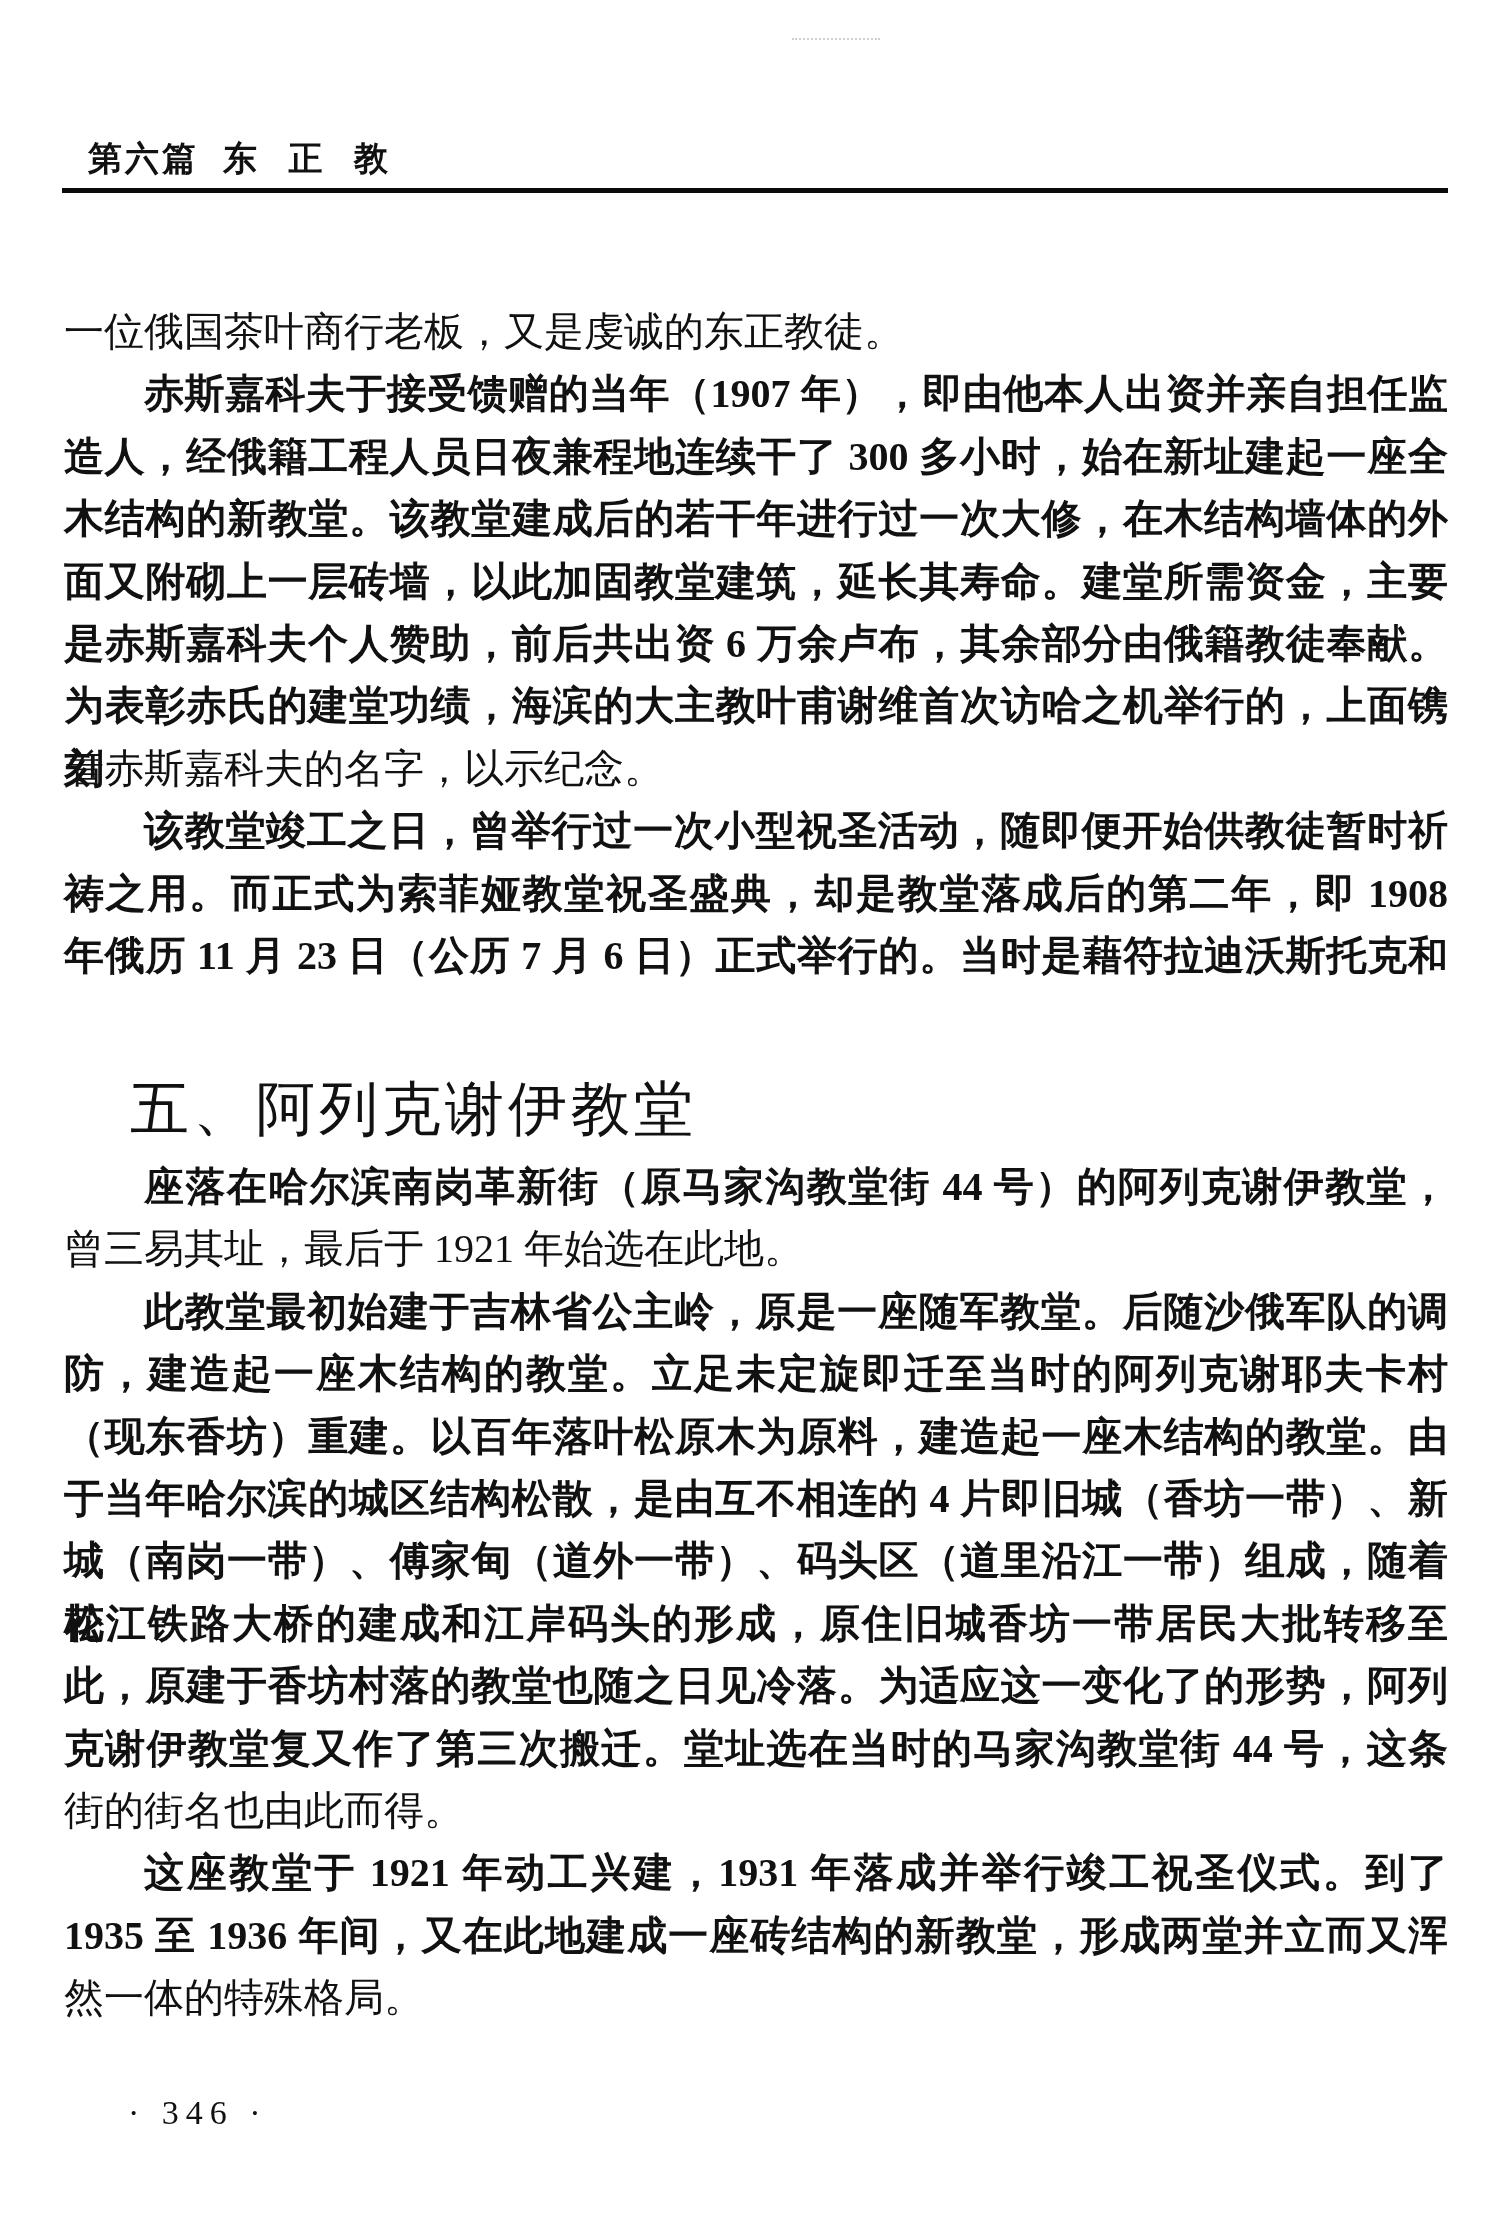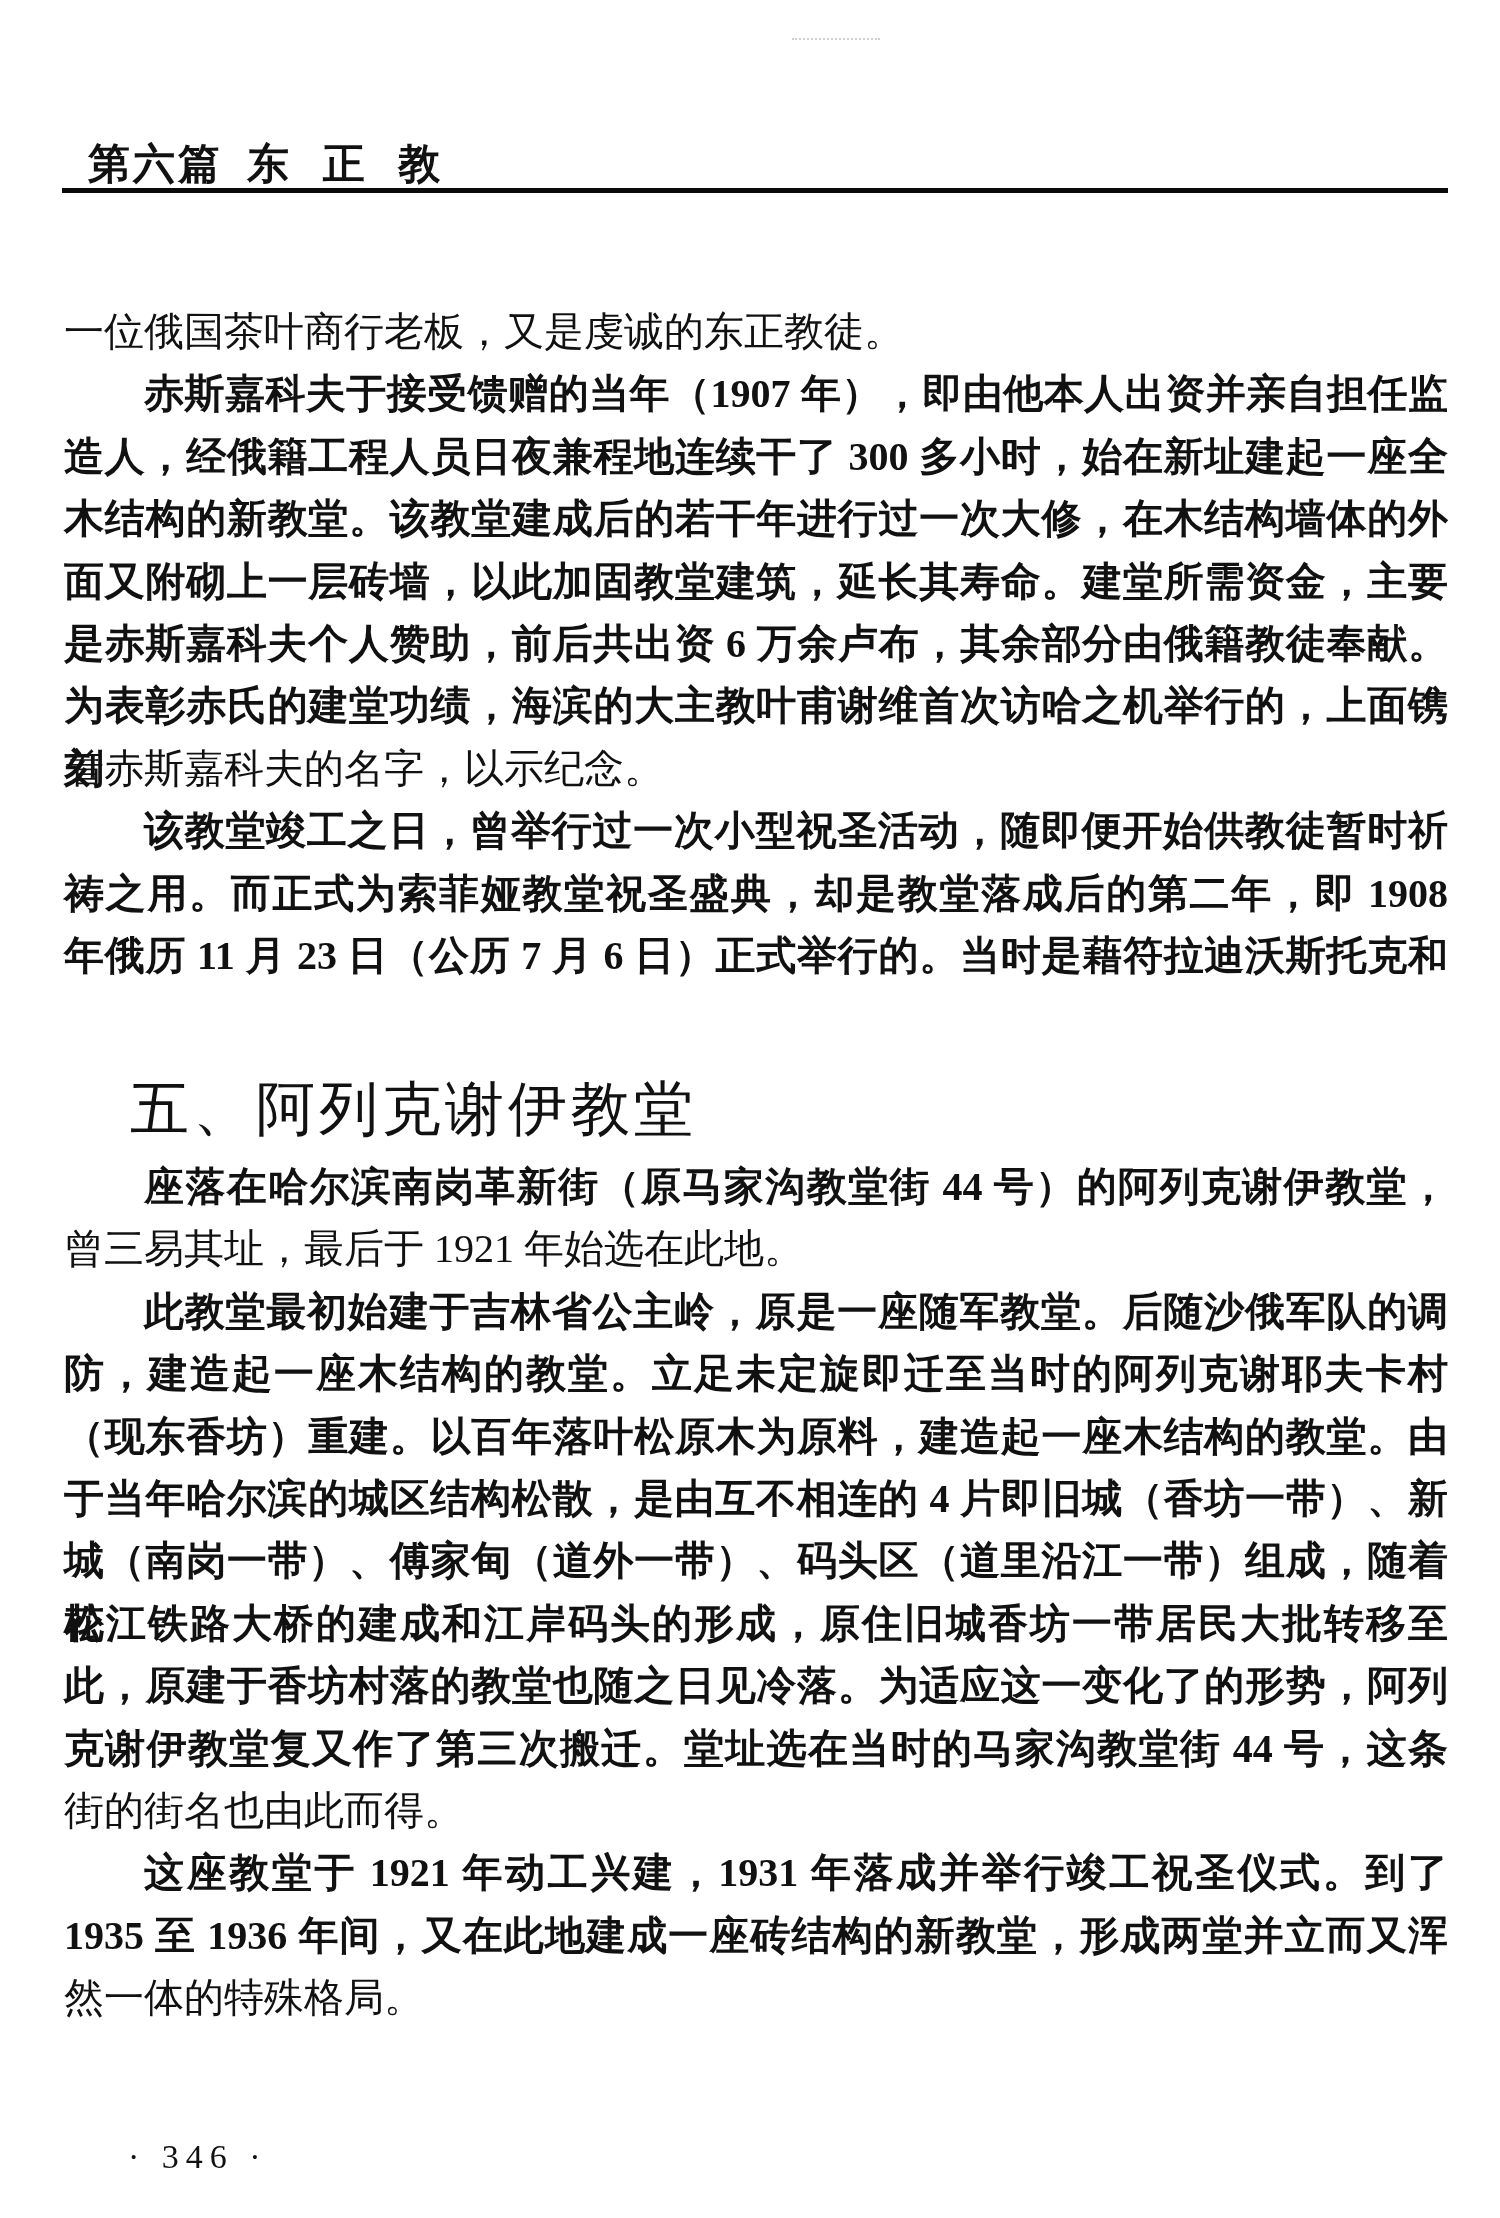--- a/index.html
+++ b/index.html
@@ -12,21 +12,21 @@
     font-family:"Liberation Serif","DejaVu Serif",serif;
     overflow:hidden;
   }
   
   .running-head{
     position:absolute;
     left:88px;
     top:136px;
     font-family:"Liberation Sans","DejaVu Sans",sans-serif;
     font-weight:bold;
-    font-size:42px;
+    font-size:34px;
     letter-spacing:3px;
     white-space:nowrap;
   }
   .running-head .part-title{
     margin-left:24px;
     letter-spacing:11px;
   }
   .head-rule{
     position:absolute;
     left:62px;
@@ -73,21 +73,20 @@
     letter-spacing:4px;
     white-space:nowrap;
   }
   .page-footer{
     position:absolute;
     left:128px;
     top:2094px;
     font-size:34px;
     letter-spacing:7px;
     white-space:nowrap;
-    margin-top:44px;
   }
 </style>
 </head>
 <body>
 
 <div class="page">
 
   <div class="scan-artifact"></div>
 
   <div class="running-head">

